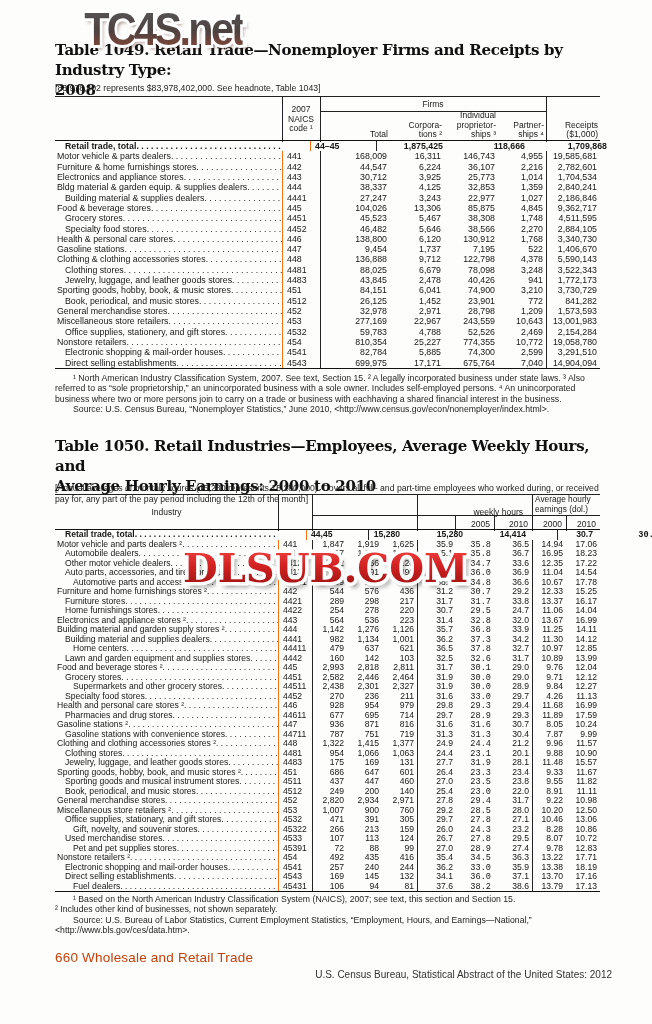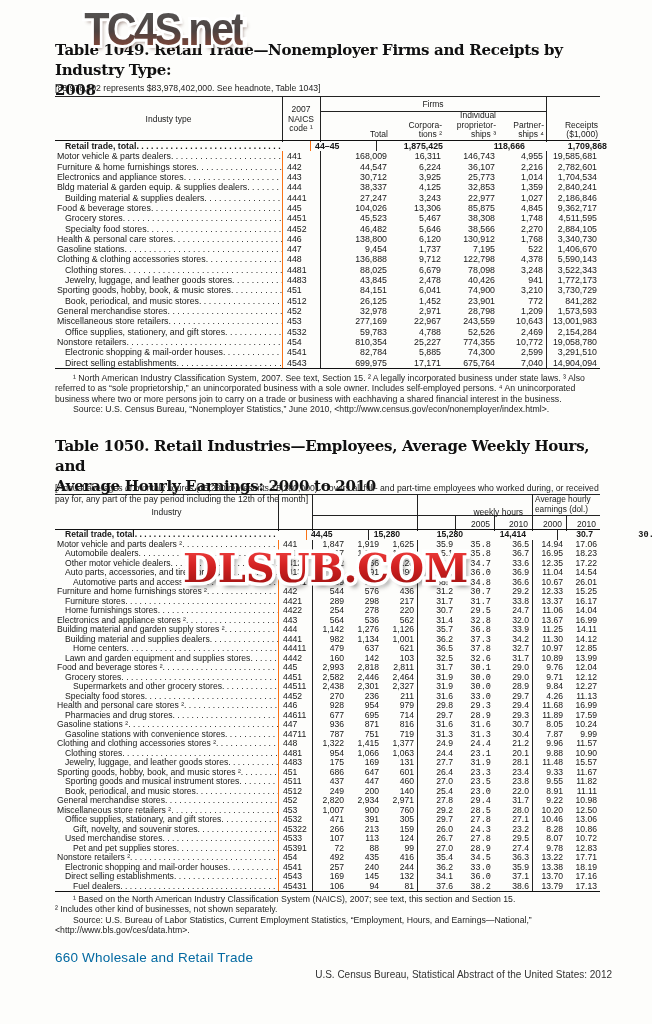--- a/index.html
+++ b/index.html
@@ -46,21 +46,21 @@
   .t50 .v0{width:35px;border-left:1px solid #222;}
   .t50 .v1{width:35px;} .t50 .v2{width:35px;}
   .t50 .v3{width:39px;border-left:1px solid #222;}
   .t50 .v4{width:38px;font-family:Liberation Mono, monospace;} .t50 .v5{width:38px;}
   .t50 .v6{width:34px;border-left:1px solid #222;} .t50 .v7{width:34px;}
 
   .fnblock{left:55px;width:548px;font-size:8.7px;line-height:10.4px;color:#1d1d1d;}
   .fn{text-indent:18px;}
   .fn0{text-indent:0;}
 
-  .pfleft{left:55px;font-size:13.5px;color:#0369a1;letter-spacing:0.2px;}
+  .pfleft{left:55px;font-size:13.5px;color:#c2410c;letter-spacing:0.2px;}
   .pfright{left:0;width:612px;text-align:right;font-size:10px;color:#333;}
 
   
   .wm{position:relative;white-space:nowrap;font-weight:bold;}
   .wm .lay{position:absolute;left:0;top:0;}
   .wm .base{position:relative;}
   .wm-top{top:1px;right:-6px;font-family:"Liberation Sans",sans-serif;font-size:47px;
            letter-spacing:-3px;transform:scaleX(0.88);transform-origin:100% 0;z-index:30;}
   .wm-top .o{color:#fff;-webkit-text-stroke:6px #fff;text-shadow:3px 4px 4px rgba(70,35,25,0.45);}
   .wm-top .f{background:linear-gradient(180deg,#565656 15%,#4d4240 55%,#7d4639 82%,#93564a 100%);
@@ -76,21 +76,20 @@
 <div class="abs ttl" style="top:40px;">
   <div>Table 1049. Retail Trade—Nonemployer Firms and Receipts by Industry Type:</div>
   <div>2008</div>
 </div>
 <div class="abs note" style="top:83px;">[83,978,402 represents $83,978,402,000. See headnote, Table 1043]</div>
 
 <div class="abs thead" style="top:96px;height:45px;">
   <div class="hline" style="left:227px;top:0;height:45px;"></div>
   <div class="hline" style="left:265px;top:0;height:45px;"></div>
   <div class="hline" style="left:491px;top:0;height:45px;"></div>
-  <div class="hcell" style="left:0;top:0;width:227px;height:45px;display:flex;align-items:center;justify-content:center;">Industy type</div>
   <div class="hcell" style="left:228px;top:0;width:36px;height:45px;display:flex;align-items:center;justify-content:center;text-align:center;">2007 NAICS code ¹</div>
   <div class="hcell" style="left:265px;top:0;width:226px;height:15px;text-align:center;border-bottom:1px solid #222;padding-top:3px;">Firms</div>
   <div class="hcell" style="left:265px;top:15px;width:68px;height:28px;display:flex;align-items:flex-end;justify-content:flex-end;">Total</div>
   <div class="hcell" style="left:337px;top:15px;width:50px;height:28px;display:flex;align-items:flex-end;justify-content:flex-end;text-align:right;">Corpora- tions ²</div>
   <div class="hcell" style="left:391px;top:15px;width:50px;height:28px;display:flex;align-items:flex-end;justify-content:flex-end;text-align:right;">Individual proprietor- ships ³</div>
   <div class="hcell" style="left:445px;top:15px;width:44px;height:28px;display:flex;align-items:flex-end;justify-content:flex-end;text-align:right;">Partner- ships ⁴</div>
   <div class="hcell" style="left:493px;top:0;width:50px;height:43px;display:flex;align-items:flex-end;justify-content:flex-end;text-align:right;">Receipts ($1,000)</div>
   <div class="hdrbot"></div>
 </div>
 
@@ -473,21 +472,21 @@
         <span class="dots"></span>
       </div>
       <div class="c code">44131</div>
       <div class="c v v0">339</div>
       <div class="c v v1">329</div>
       <div class="c v v2">323</div>
       <div class="c v v3">38.6</div>
       <div class="c v v4">34.8</div>
       <div class="c v v5">36.6</div>
       <div class="c v v6">10.67</div>
-      <div class="c v v7">26.01</div>
+      <div class="c v v7">17.78</div>
     </div>
     <div class="trow">
       <div class="c lab i0">
         <span class="lt">Furniture and home furnishings stores ²</span>
         <span class="dots"></span>
       </div>
       <div class="c code">442</div>
       <div class="c v v0">544</div>
       <div class="c v v1">576</div>
       <div class="c v v2">436</div>
@@ -528,21 +527,21 @@
       <div class="c v v7">14.04</div>
     </div>
     <div class="trow">
       <div class="c lab i0">
         <span class="lt">Electronics and appliance stores ²</span>
         <span class="dots"></span>
       </div>
       <div class="c code">443</div>
       <div class="c v v0">564</div>
       <div class="c v v1">536</div>
-      <div class="c v v2">562</div>
+      <div class="c v v2">223</div>
       <div class="c v v3">31.4</div>
       <div class="c v v4">32.8</div>
       <div class="c v v5">32.0</div>
       <div class="c v v6">13.67</div>
       <div class="c v v7">16.99</div>
     </div>
     <div class="trow">
       <div class="c lab i0">
         <span class="lt">Building material and garden supply stores ²</span>
         <span class="dots"></span>

